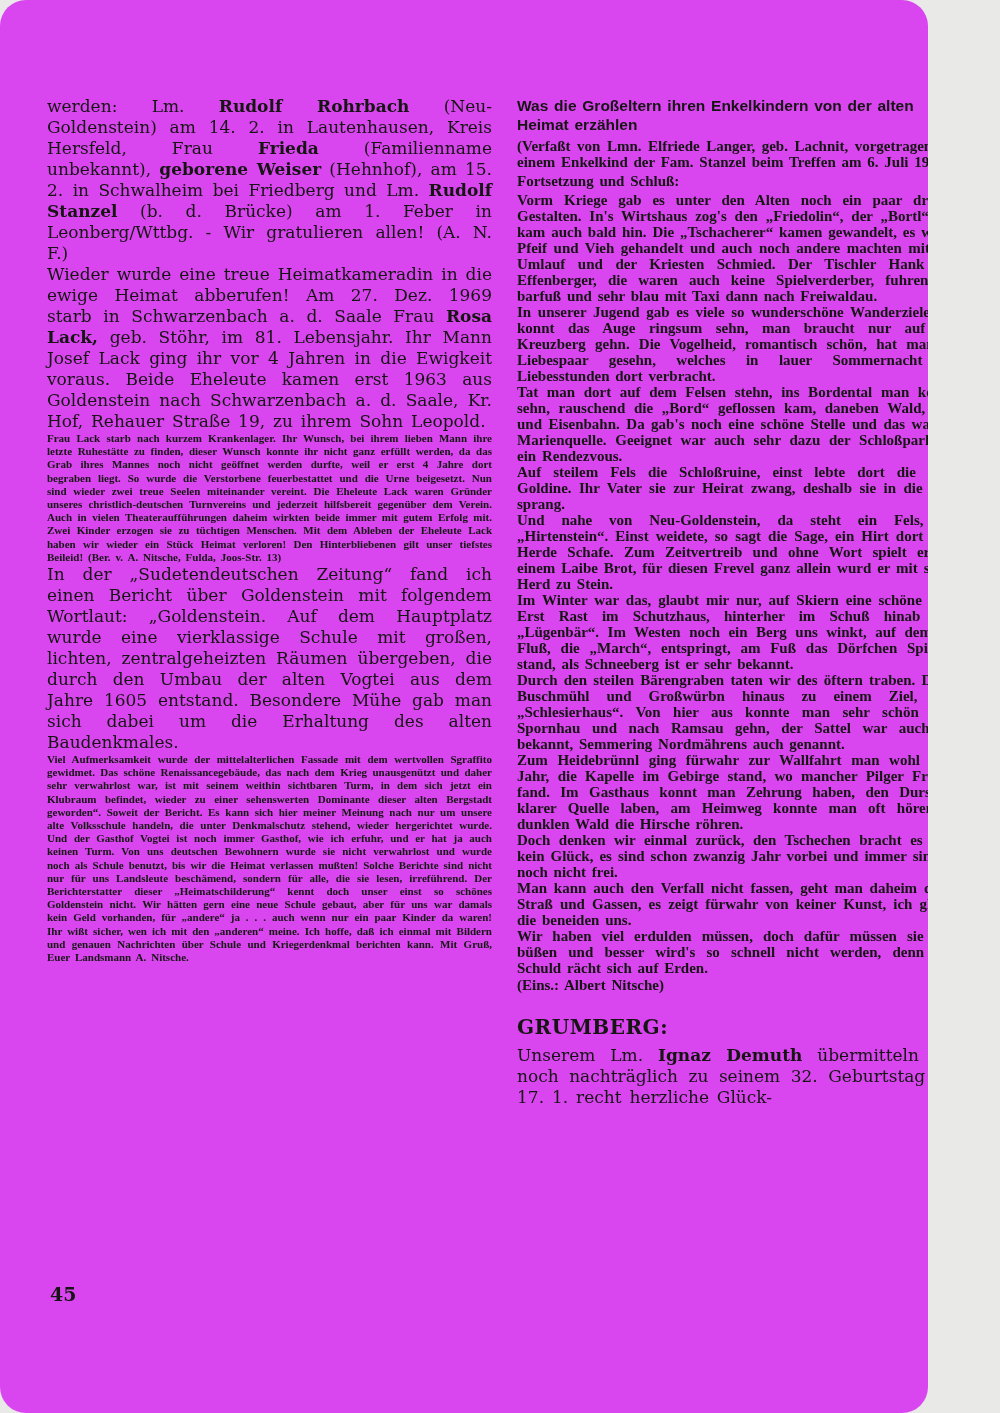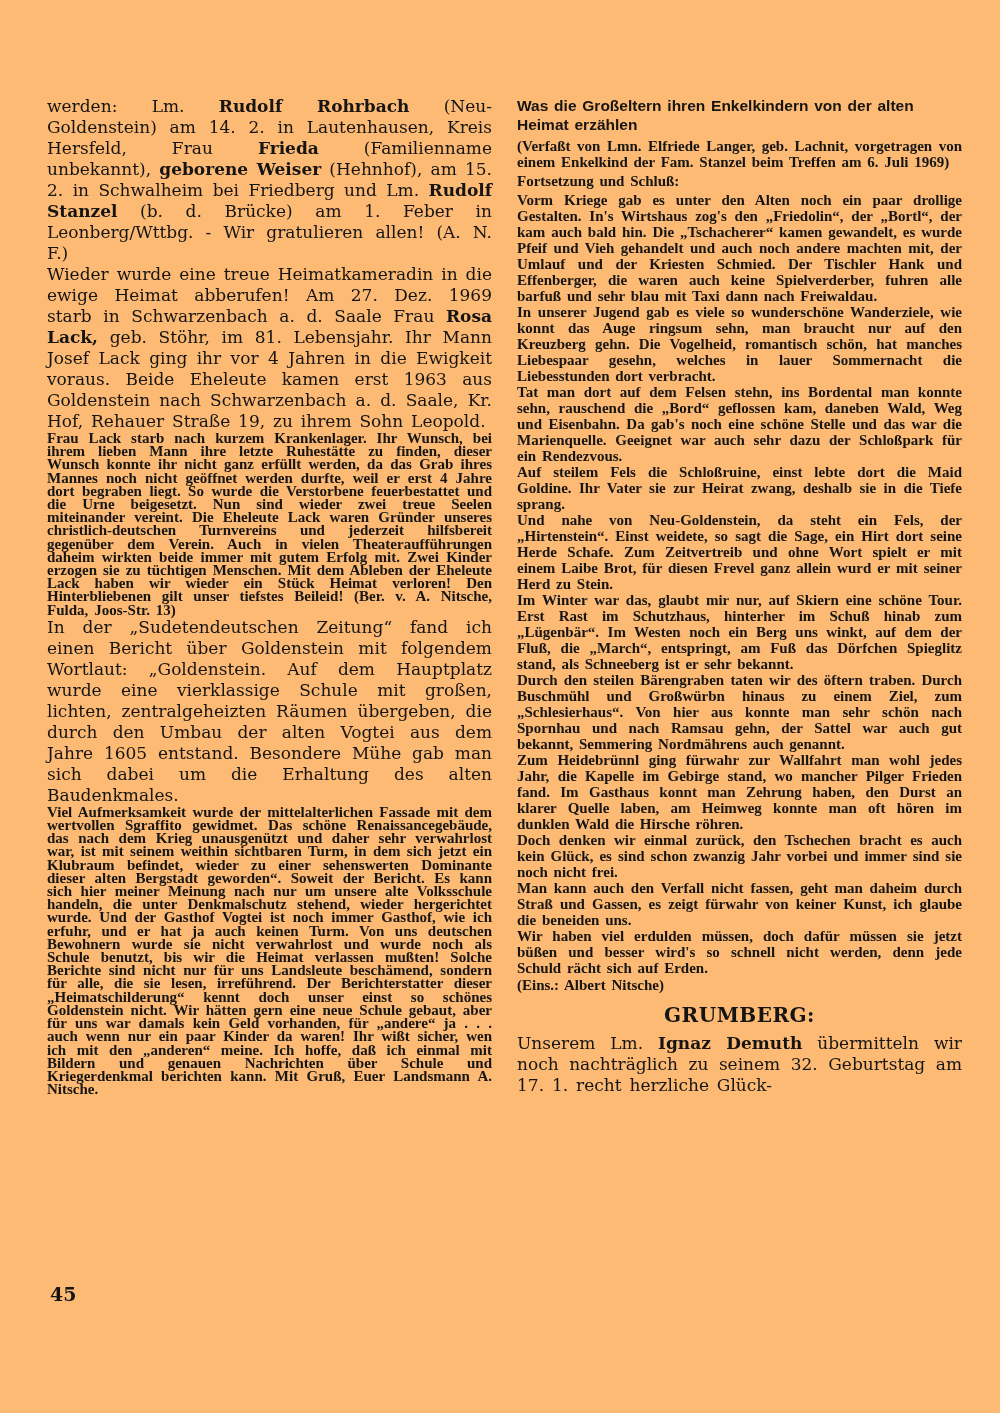--- a/index.html
+++ b/index.html
@@ -3,24 +3,25 @@
 <meta charset="utf-8">
 <style>
   html,body{margin:0;padding:0;}
   body{
     width:1000px;height:1413px;
     background:#e9e9e7;
     font-family:"DejaVu Serif",serif;
   }
   .page{
     position:relative;
-    width:1000px;height:1413px;
-    background:#fdba74;
+    width:928px;height:1413px;
+    background:#d946ef;
     color:#161514;
     overflow:hidden;
+    border-radius:26px;
   }
   .columns{
     position:absolute;
     left:47px;top:96px;
     width:915px;
     display:flex;
     gap:25px;
   }
   .col{width:445px;}
   p{margin:0;}
@@ -31,21 +32,21 @@
     line-height:21px;
     text-align:justify;
     word-spacing:2.5px;
     hyphens:none;
   }
   .lg .b{font-weight:bold;}
   
   .sm{
     font-family:"Liberation Serif",serif;
     font-weight:bold;
-    font-size:15px;
+    font-size:11px;
     line-height:13.2px;
     text-align:justify;
     word-spacing:2.2px;
   }
   
   .rc{
     font-family:"Liberation Serif",serif;
     font-weight:bold;
     font-size:15px;
     line-height:16px;
@@ -66,22 +67,21 @@
   .signature{
     text-align:left;
     margin-top:1px;
   }
   .section-heading{
     font-family:"DejaVu Serif",serif;
     font-weight:bold;
     font-size:20px;
     line-height:24px;
     letter-spacing:0.5px;
-    margin:10px 0 6px 0;
-    text-align:center;
+    margin:22px 0 6px 0;
   }
   .page-number{
     position:absolute;
     left:50px;top:1283px;
     font-family:"DejaVu Serif",serif;
     font-weight:bold;
     font-size:19px;
   }
 </style>
 </head>

